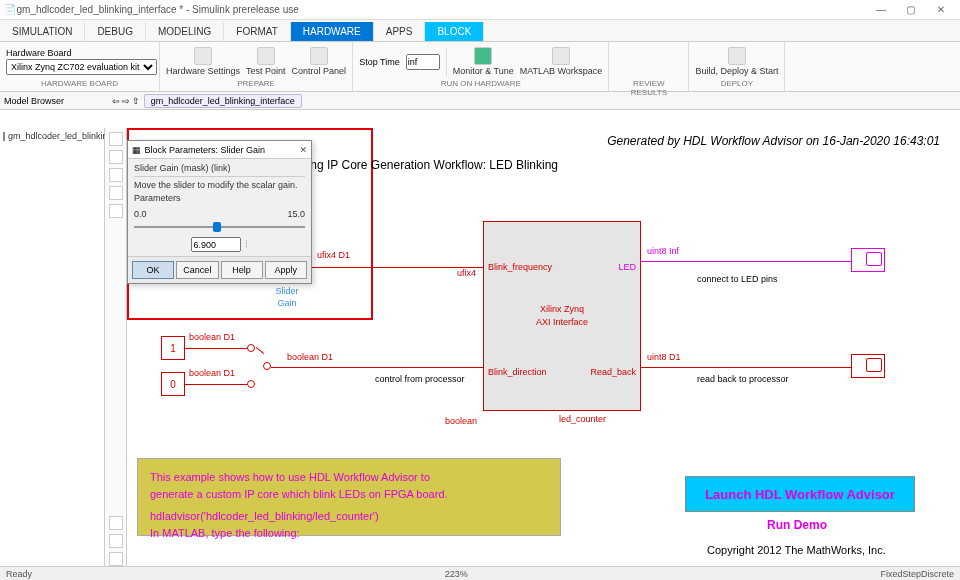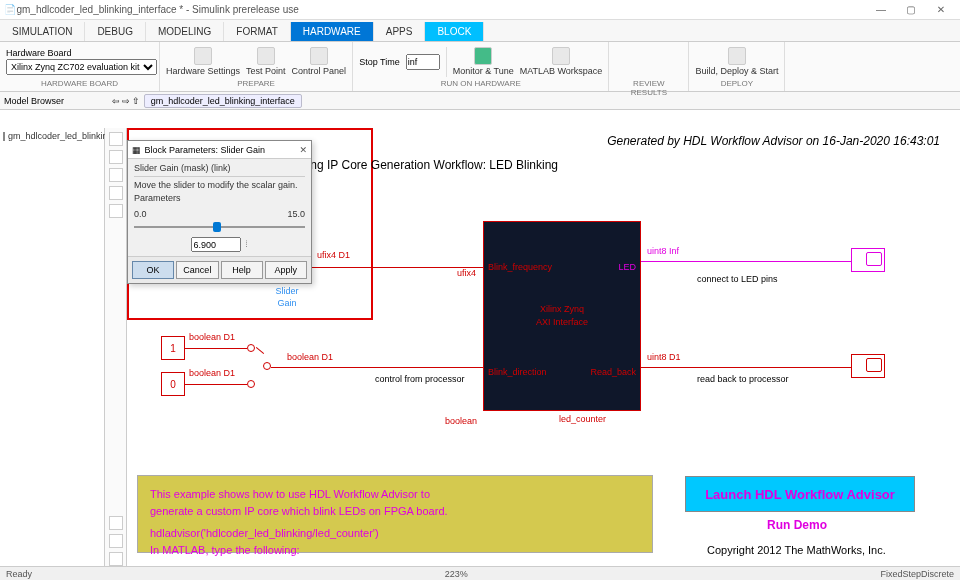--- a/index.html
+++ b/index.html
@@ -35,21 +35,21 @@
 
 .canvas { flex: 1; position: relative; background: #fff; overflow: hidden; }
 
 .status { position: absolute; bottom: 0; left: 0; right: 0; height: 14px; background: #f0f0f0; border-top: 1px solid #ccc; display: flex; align-items: center; font-size: 9px; color: #555; padding: 0 6px; }
 .status .spacer { flex: 1; }
 
 
 .red-rect { position: absolute; border: 2px solid #e00000; }
 .blk { position: absolute; border: 1px solid #d00000; display: flex; align-items: center; justify-content: center; font-size: 10px; color: #d00000; background: #fff; }
 .blk.blue { border: 2px solid #3090f0; }
-.mainblk { position: absolute; background: #0f172a; border: 1px solid #d00000; padding-left: 29px; }
+.mainblk { position: absolute; background: #e5e5e5; border: 1px solid #d00000; padding-left: 29px; }
 .sig { position: absolute; font-size: 9px; color: #d00000; white-space: nowrap; }
 .sig.mag { color: #e000e0; }
 .sig.blk2 { color: #000; }
 .sig.blue { color: #3090f0; }
 .line-h { position: absolute; height: 1px; background: #d00000; }
 .line-h.mag { background: #e000e0; }
 .scope { position: absolute; width: 34px; height: 24px; border: 1px solid #d00000; background: #fff; }
 .scope .inner { position: absolute; top: 3px; left: 14px; width: 16px; height: 14px; border: 1px solid #d00000; border-radius: 2px; }
 .scope.mag { border-color: #e000e0; }
 .scope.mag .inner { border-color: #e000e0; }
@@ -246,21 +246,21 @@
         <div class="inner"></div>
       </div>
 
     <div class="line-h" style="top:239px; left:514px; width:210px;"></div>
     <div class="sig" style="top:224px; left:520px;">uint8 D1</div>
     <div class="sig blk2" style="top:246px; left:570px; line-height:1.2;">read back to processor</div>
     <div class="scope" style="top:226px; left:724px;">
         <div class="inner"></div>
       </div>
 
-    <div class="note" style="top:347px; left:10px; width:516px; height:78px;">
+    <div class="note" style="top:330px; left:10px; width:424px; height:78px;">
       <div>This example shows how to use HDL Workflow Advisor to</div>
       <div>generate a custom IP core which blink LEDs on FPGA board.</div>
       <div style="height:6px;"></div>
       <div>  hdladvisor('hdlcoder_led_blinking/led_counter')</div>
       <div>In MATLAB, type the following:</div>
     </div>
 
     <div class="launch" style="top:348px; left:558px; width:230px; height:36px;">
         <span>Launch HDL Workflow Advisor</span>
       </div>

